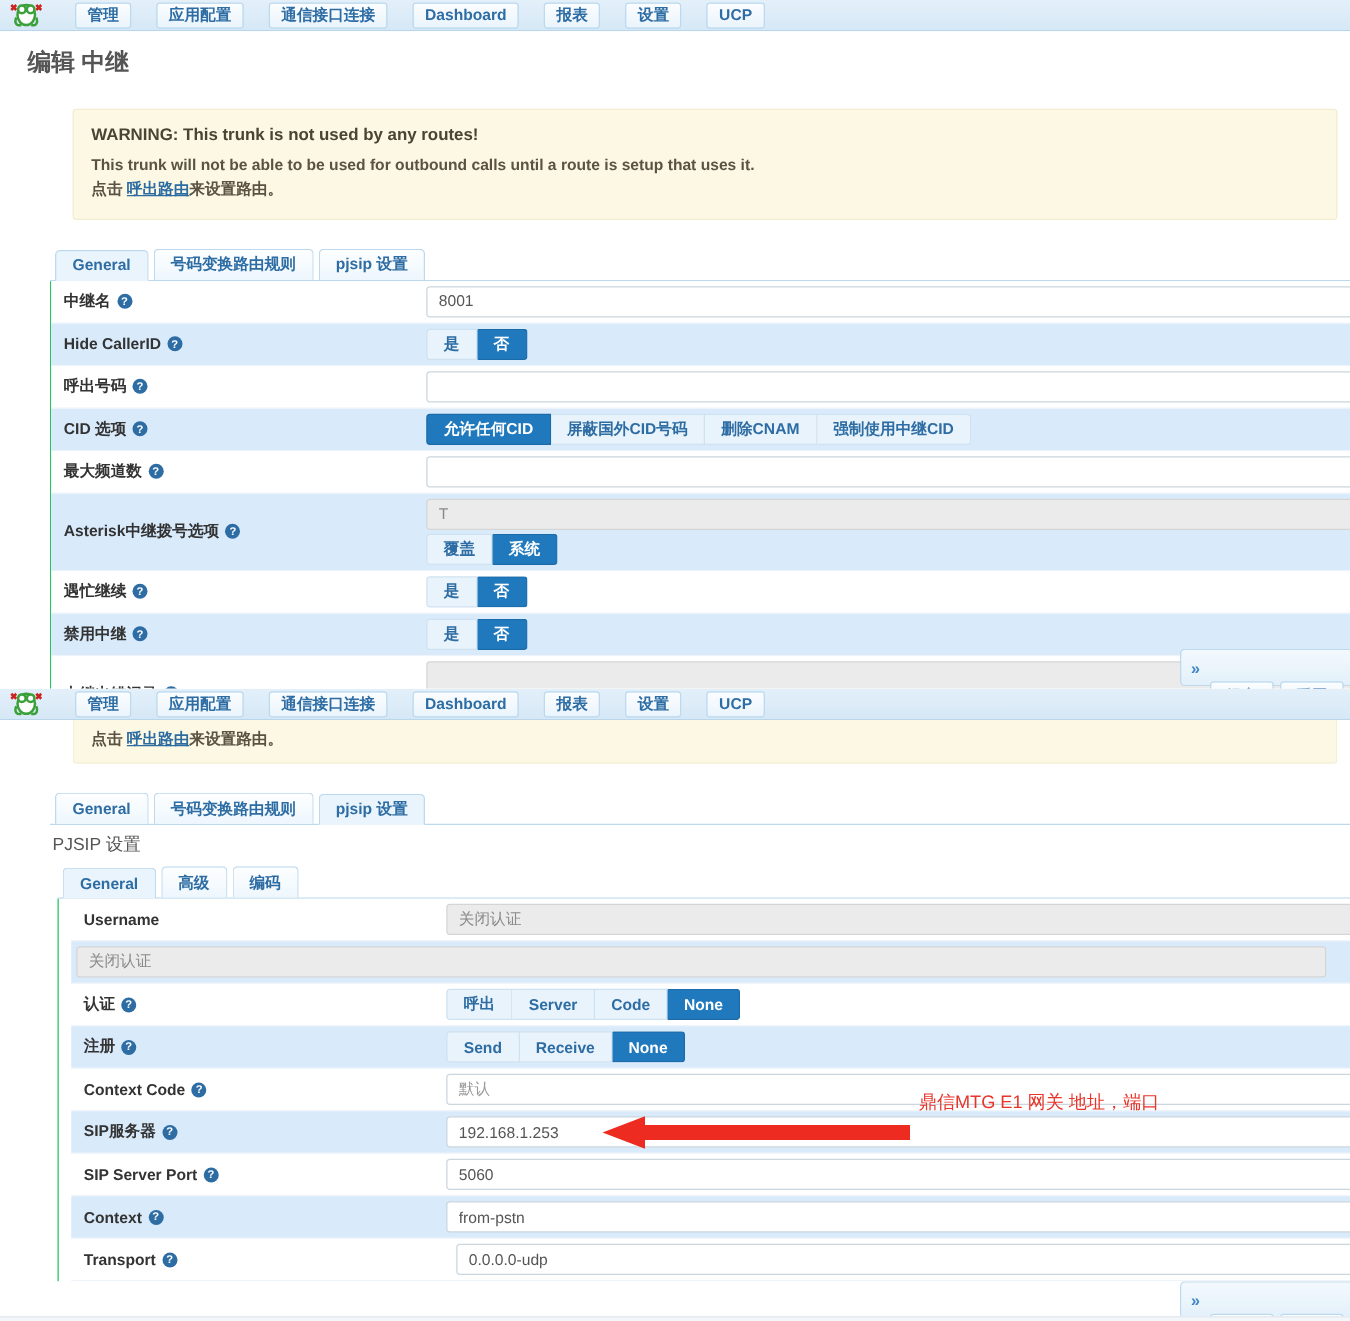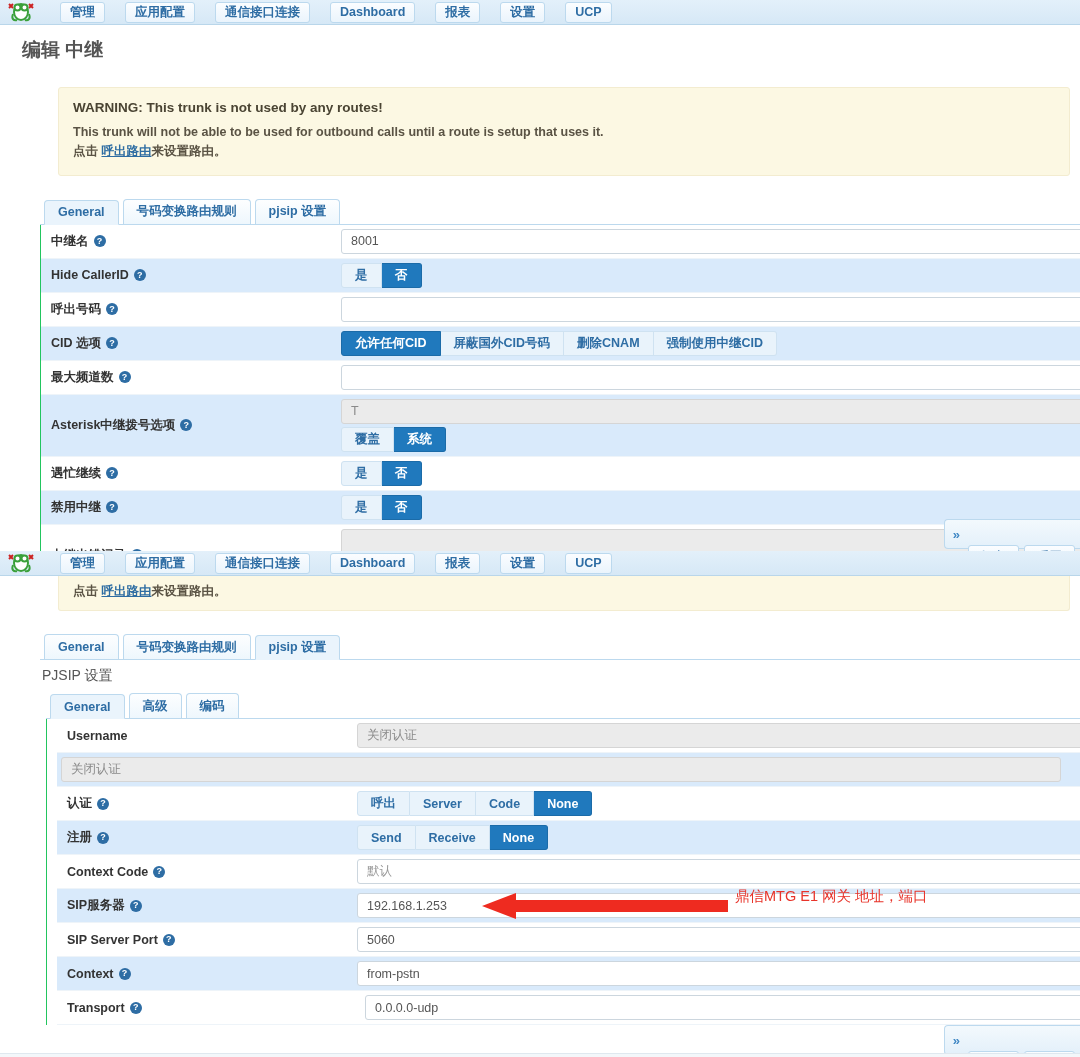--- a/index.html
+++ b/index.html
@@ -570,21 +570,21 @@
           <span class="qmark">?</span>
         </div>
         <div class="ctl">
           <div class="inp" style="margin-left:8px;">0.0.0.0-udp</div>
         </div>
       </div>
 
     </div>
   </div>
 
-  <div class="annot" style="left:735px; top:336px;text-align:right;">鼎信MTG E1 网关 地址，端口</div>
+  <div class="annot" style="left:735px; top:321px;text-align:right;">鼎信MTG E1 网关 地址，端口</div>
   <div class="arrow" style="left:482px; top:340px;">
     <svg width="246" height="30" viewBox="0 0 246 30">
       <polygon points="0,15 34,2 34,9 246,9 246,21 34,21 34,28" fill="#ee2b20"></polygon>
     </svg>
   </div>
 
   <div class="footer">
     <div class="fbar">
       <div class="chev">»</div>
       <div class="fbtn">提交</div>

